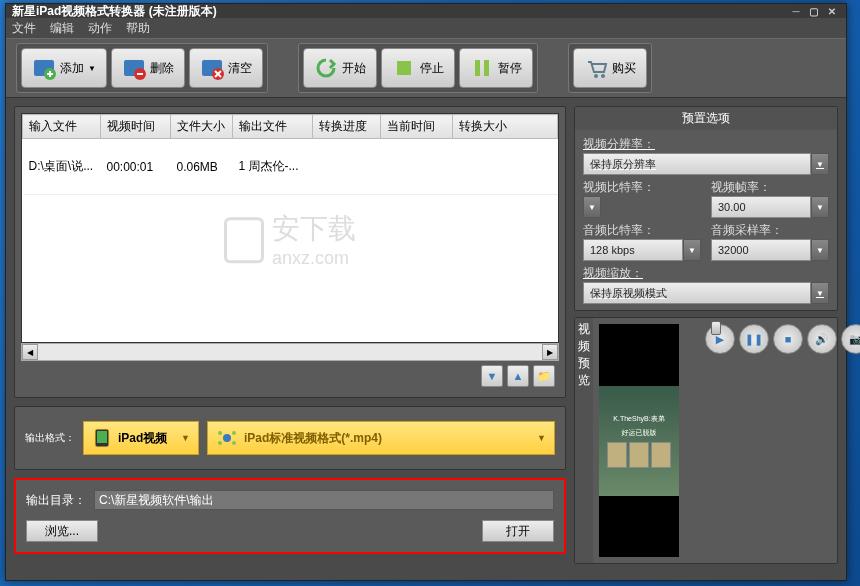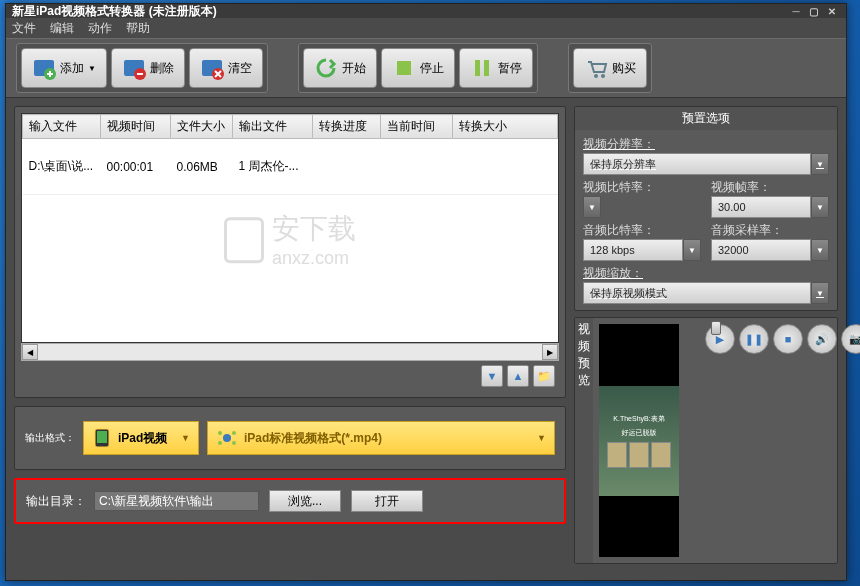--- a/index.html
+++ b/index.html
@@ -30,21 +30,21 @@
 .scrollbar .arrow { width: 16px; height: 100%; background: linear-gradient(#eee,#ccc); border: 1px solid #999; display: flex; align-items: center; justify-content: center; font-size: 8px; }
 .scrollbar .track { flex: 1; }
 .list-btns { display: flex; justify-content: flex-end; gap: 4px; padding: 4px; }
 .list-btns .sbtn { width: 22px; height: 22px; background: linear-gradient(#eee,#ccc); border: 1px solid #888; border-radius: 2px; display: flex; align-items: center; justify-content: center; cursor: pointer; font-size: 11px; color: #3a7abd; }
 .format-row { display: flex; align-items: center; gap: 8px; padding: 14px 10px; }
 .format-row .lbl { color: #fff; font-size: 10px; text-align: center; }
 .format-sel { background: linear-gradient(#ffe680, #ffd040); border: 1px solid #c9a020; height: 34px; display: flex; align-items: center; padding: 0 8px; font-size: 12px; font-weight: bold; cursor: pointer; gap: 6px; }
 .format-sel.small { width: 116px; }
 .format-sel.big { flex: 1; color: #806000; }
 .format-sel .arrow { margin-left: auto; font-size: 9px; color: #806000; }
-.output-row { border: 2px solid red; padding: 10px; display: flex; flex-direction: row; gap: 10px; }
+.output-row { border: 2px solid red; padding: 10px; display: flex; flex-direction: column; gap: 10px; }
 .out-line { display: flex; align-items: center; gap: 8px; }
 .out-line .lbl { color: #fff; font-size: 12px; }
 .out-line input { flex: 1; height: 20px; background: #777; border: 1px solid #555; color: #ffffff; padding: 0 4px; font-size: 12px; }
 .out-btns { display: flex; justify-content: space-between; gap: 10px; }
 .out-btns button { width: 72px; height: 22px; background: linear-gradient(#eee,#ccc); border: 1px solid #888; font-size: 12px; cursor: pointer; }
 .settings { padding: 6px 8px; display: grid; grid-template-columns: 1fr 1fr; gap: 4px 10px; font-size: 12px; color: #fff; }
 .settings .full { grid-column: 1 / 3; text-decoration: underline; }
 .settings label { font-size: 12px; color: #ddd; }
 .sel { display: flex; height: 22px; }
 .sel .val { flex: 1; background: linear-gradient(#eee,#d0d0d0); border: 1px solid #888; padding: 2px 6px; color: #222; font-size: 11px; display: flex; align-items: center; }

